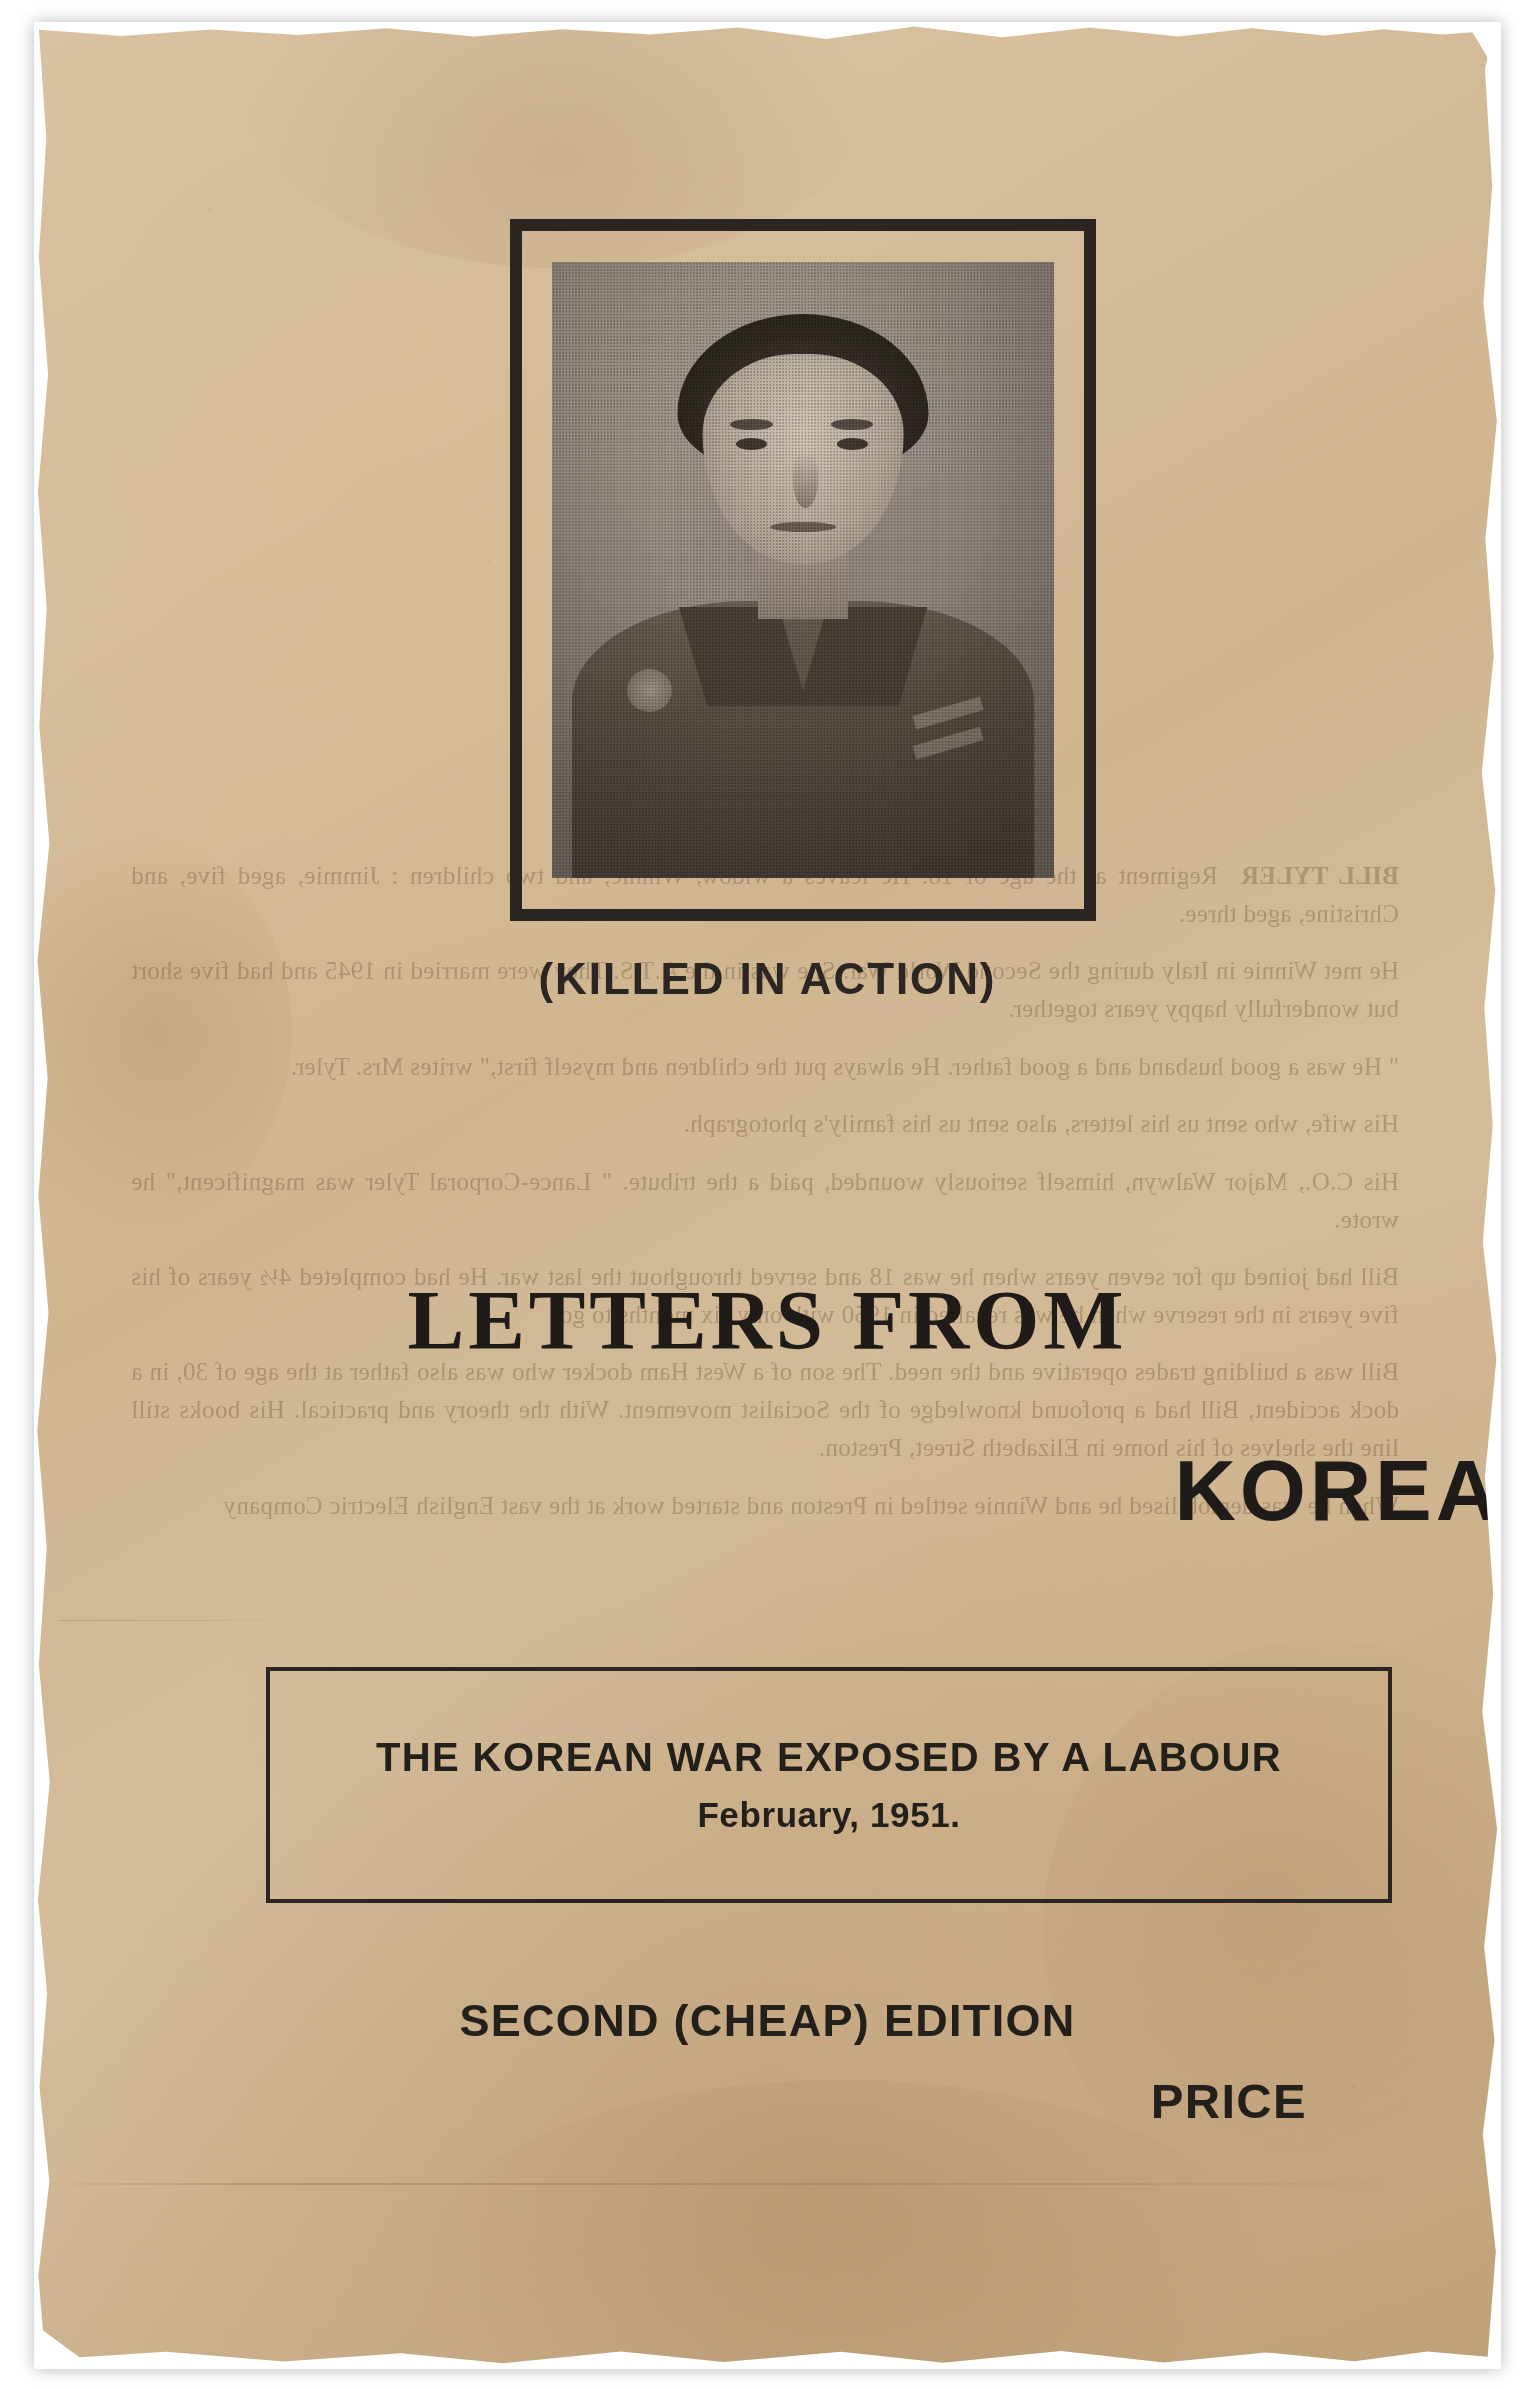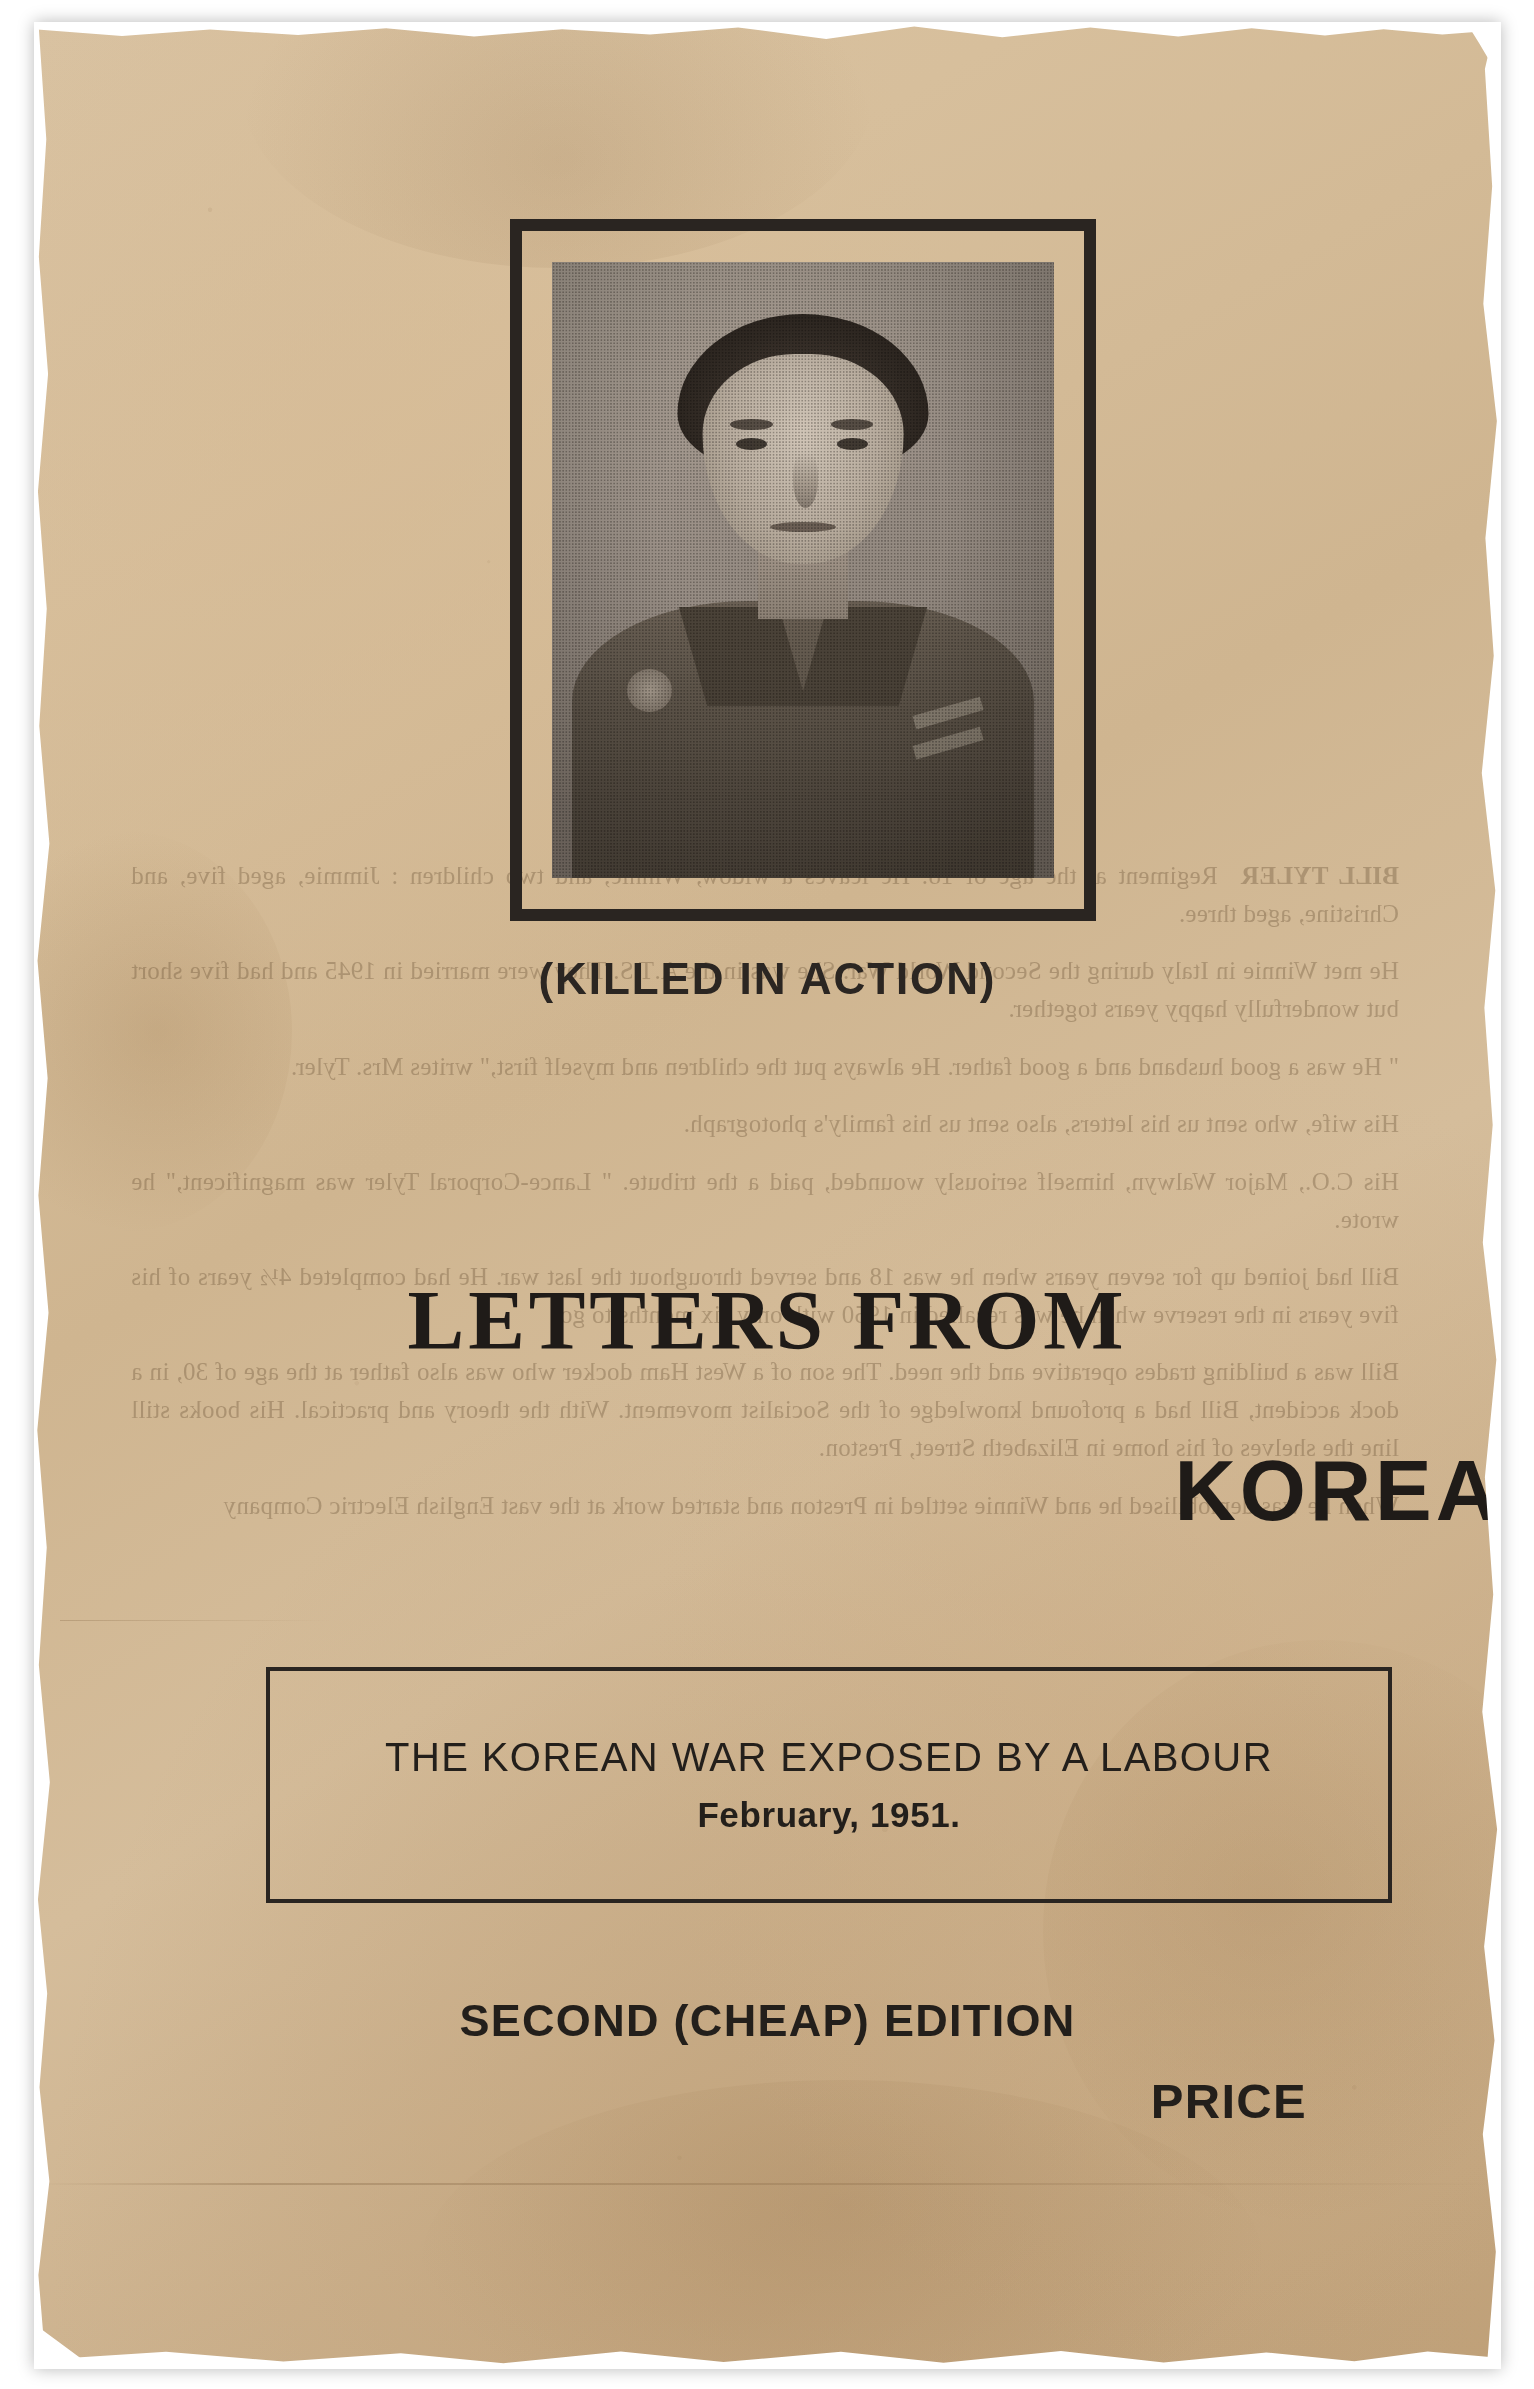--- a/index.html
+++ b/index.html
@@ -281,21 +281,21 @@
     box-sizing: border-box;
     display: flex;
     flex-direction: column;
     align-items: center;
     justify-content: center;
     gap: 11.6px;
     padding: 6.5px 13px;
   }
   .boxed-line {
     font-family: "Liberation Sans", sans-serif;
-    font-weight: normal;
+    font-weight: bold;
     font-size: 40px;
     letter-spacing: 1.4px;
     color: #231f1b;
     text-align: center;
     white-space: nowrap;
   }
   .boxed-date {
     font-family: "Liberation Sans", sans-serif;
     font-weight: bold;
     font-size: 35px;

